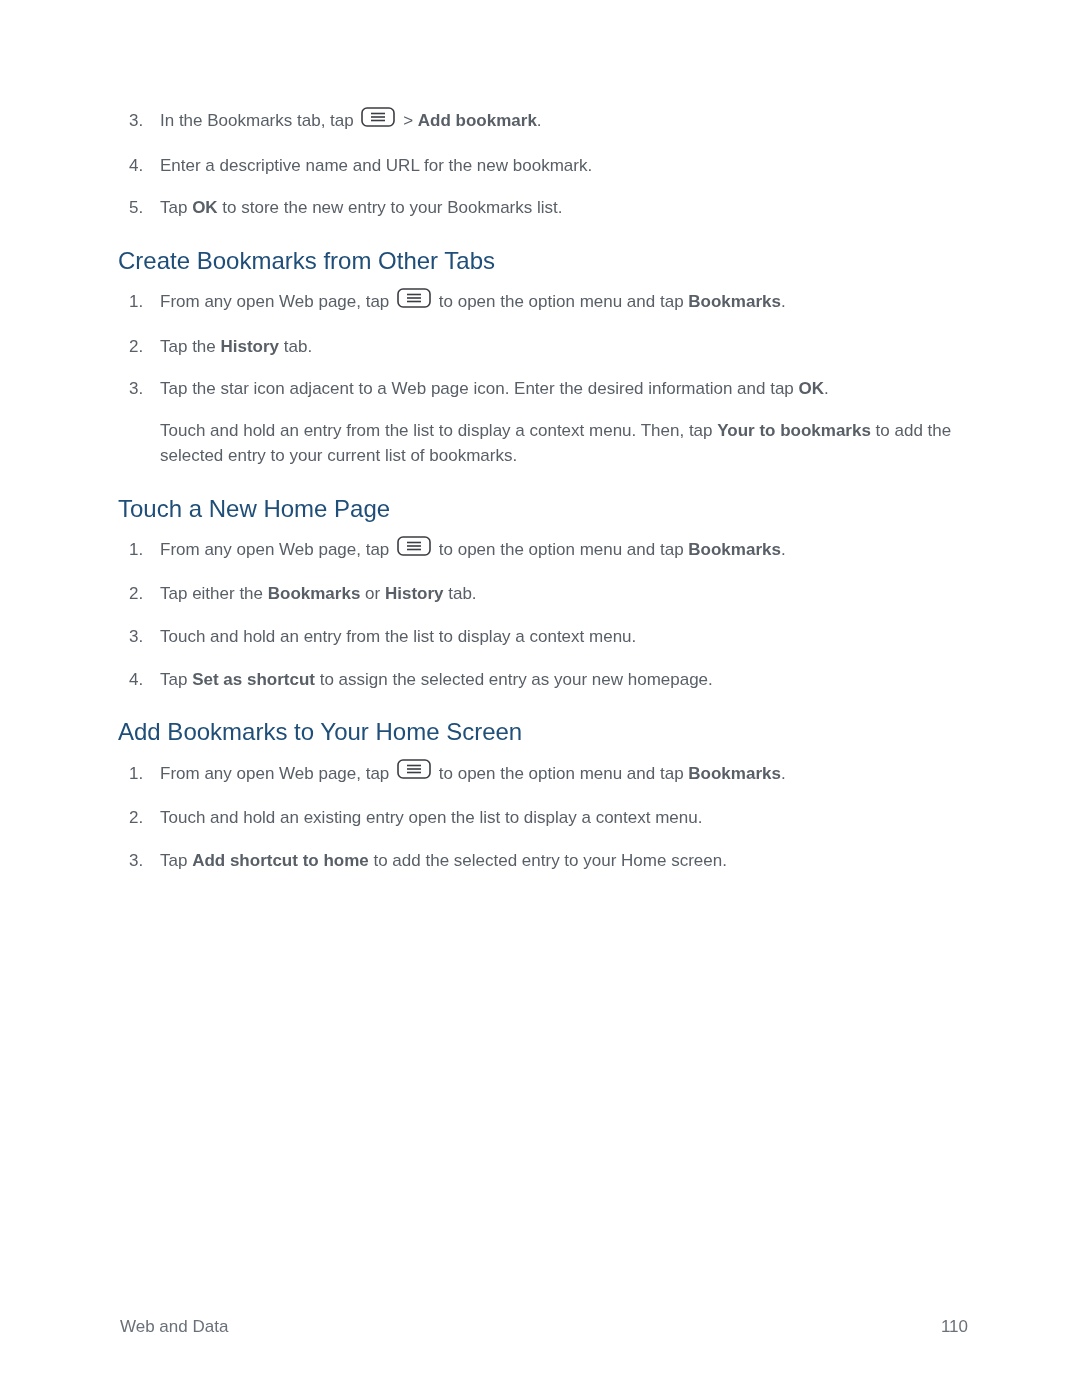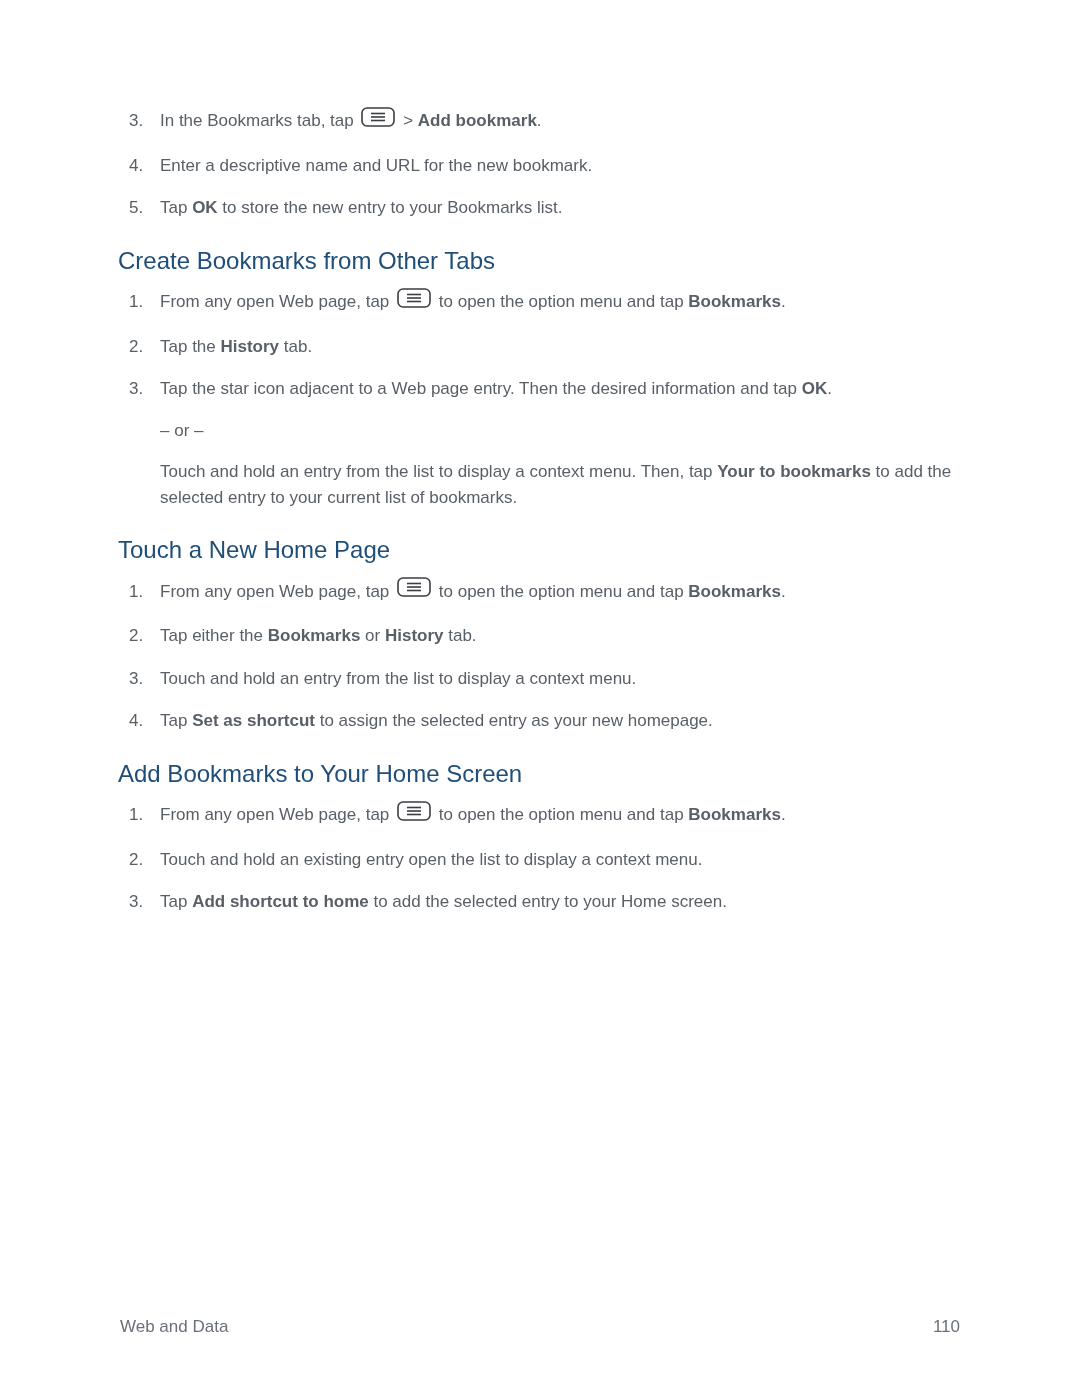--- a/index.html
+++ b/index.html
@@ -47,21 +47,21 @@
   }
   .sub{
     margin-top:16px;
     margin-bottom:16px;
     line-height:1.5;
   }
   .footer{
     position:absolute;
     bottom:60px;
     left:120px;
-    right:120px;
+    right:112px;
     display:flex;
     justify-content:space-between;
     color:var(--body-soft);
     font-size:17px;
   }
   b{color:var(--body);font-weight:700;}
 </style>
 </head>
 <body>
 
@@ -78,21 +78,21 @@
 
 <h3>Create Bookmarks from Other Tabs</h3>
 <ol class="main" id="other-tabs-list">
     <li><span><span>From any open Web page, tap </span><span class="iconbox"><svg width="34" height="20" viewBox="0 0 34 20">
             <rect x="1" y="1" width="32" height="18" rx="5" ry="5" fill="none" stroke="#3a3d42" stroke-width="1.6"></rect>
             <line x1="10" y1="6.5" x2="24" y2="6.5" stroke="#3a3d42" stroke-width="1.6"></line>
             <line x1="10" y1="10" x2="24" y2="10" stroke="#3a3d42" stroke-width="1.6"></line>
             <line x1="10" y1="13.5" x2="24" y2="13.5" stroke="#3a3d42" stroke-width="1.6"></line>
           </svg></span><span> to open the option menu and tap </span><b>Bookmarks</b><span>.</span></span></li>
     <li><span><span>Tap the </span><b>History</b><span> tab.</span></span></li>
-    <li><span><span>Tap the star icon adjacent to a Web page entry. Then the desired information and tap </span><b>OK</b><span>.</span></span><div class="sub">– or –</div><div class="sub"><span>Touch and hold an entry from the list to display a context menu. Then, tap </span><b>Your to bookmarks</b><span> to add the selected entry to your current list of bookmarks.</span></div></li>
+    <li><span><span>Tap the star icon adjacent to a Web page icon. Enter the desired information and tap </span><b>OK</b><span>.</span></span><div class="sub"><span>Touch and hold an entry from the list to display a context menu. Then, tap </span><b>Your to bookmarks</b><span> to add the selected entry to your current list of bookmarks.</span></div></li>
   </ol>
 
 <h3>Touch a New Home Page</h3>
 <ol class="main" id="new-home-list">
     <li><span><span>From any open Web page, tap </span><span class="iconbox"><svg width="34" height="20" viewBox="0 0 34 20">
             <rect x="1" y="1" width="32" height="18" rx="5" ry="5" fill="none" stroke="#3a3d42" stroke-width="1.6"></rect>
             <line x1="10" y1="6.5" x2="24" y2="6.5" stroke="#3a3d42" stroke-width="1.6"></line>
             <line x1="10" y1="10" x2="24" y2="10" stroke="#3a3d42" stroke-width="1.6"></line>
             <line x1="10" y1="13.5" x2="24" y2="13.5" stroke="#3a3d42" stroke-width="1.6"></line>
           </svg></span><span> to open the option menu and tap </span><b>Bookmarks</b><span>.</span></span></li>

